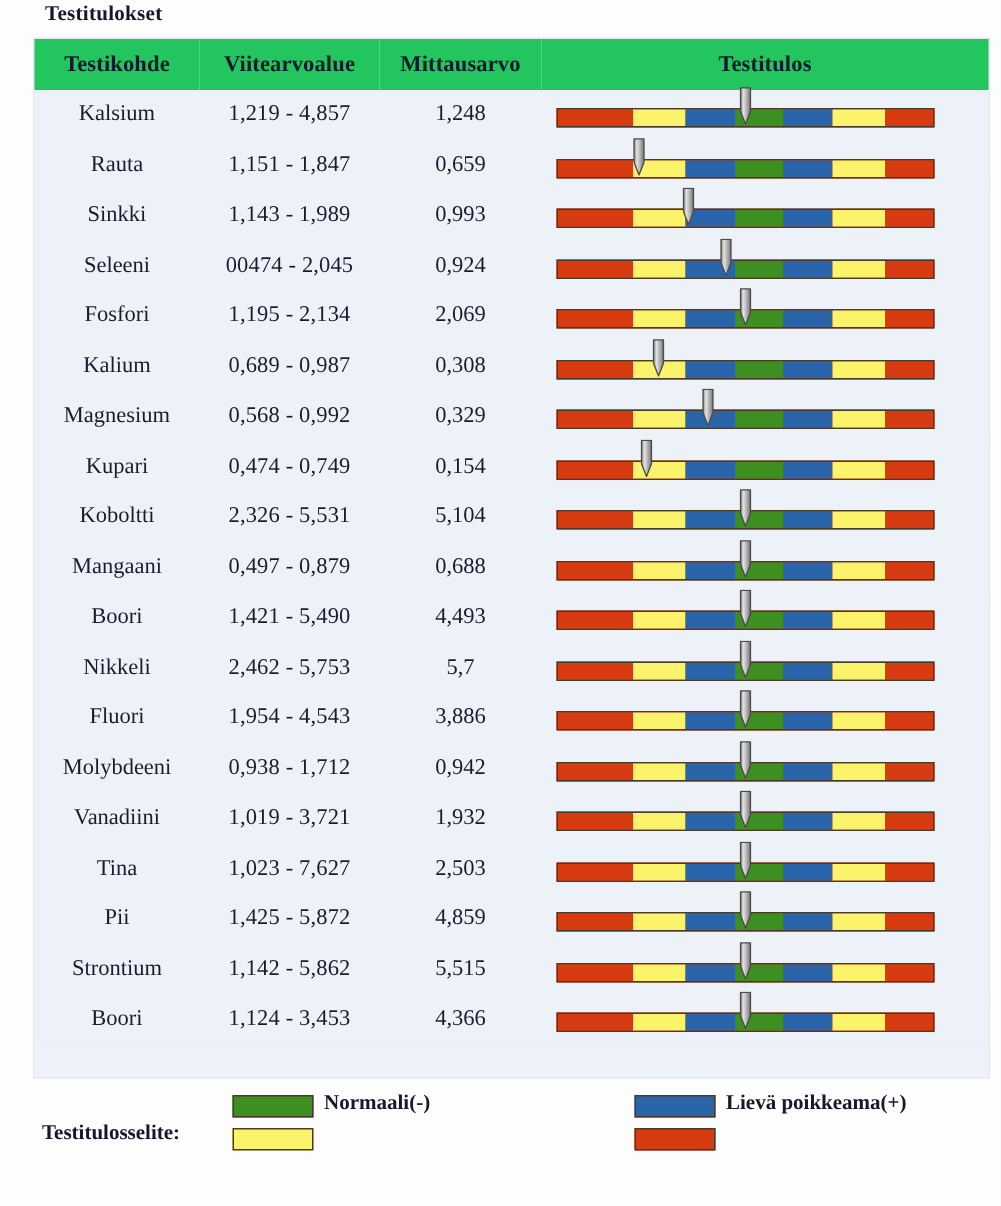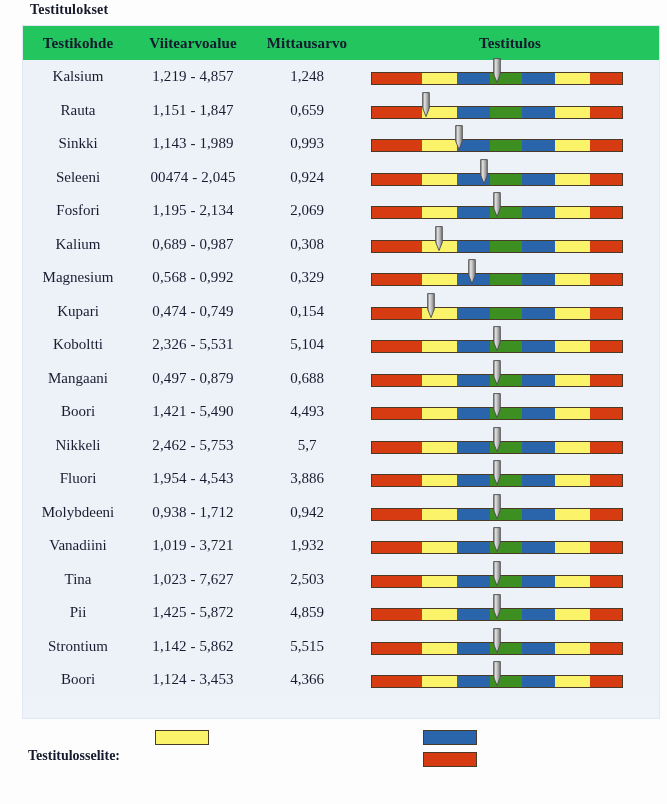--- a/index.html
+++ b/index.html
@@ -734,26 +734,31 @@
             </td>
           </tr>
         </tbody>
     </table>
   </div>
 
   <div class="legend">
     <div class="legend-label">Testitulosselite:</div>
     <div class="legend-col left" id="legend-left">
         <div class="legend-item">
+          <span class="swatch green" style="background: rgb(60, 143, 32);"></span>
+          <span class="legend-text">Normaali(-)</span>
+        </div>
+        <div class="legend-item">
           <span class="swatch yellow" style="background: rgb(251, 243, 106);"></span>
         </div>
       </div>
     <div class="legend-col right" id="legend-right">
         <div class="legend-item">
           <span class="swatch blue" style="background: rgb(42, 100, 171);"></span>
+          <span class="legend-text">Lievä poikkeama(+)</span>
         </div>
         <div class="legend-item">
           <span class="swatch red" style="background: rgb(214, 59, 17);"></span>
         </div>
       </div>
   </div>
 
 </div>
 
 </body></html>

